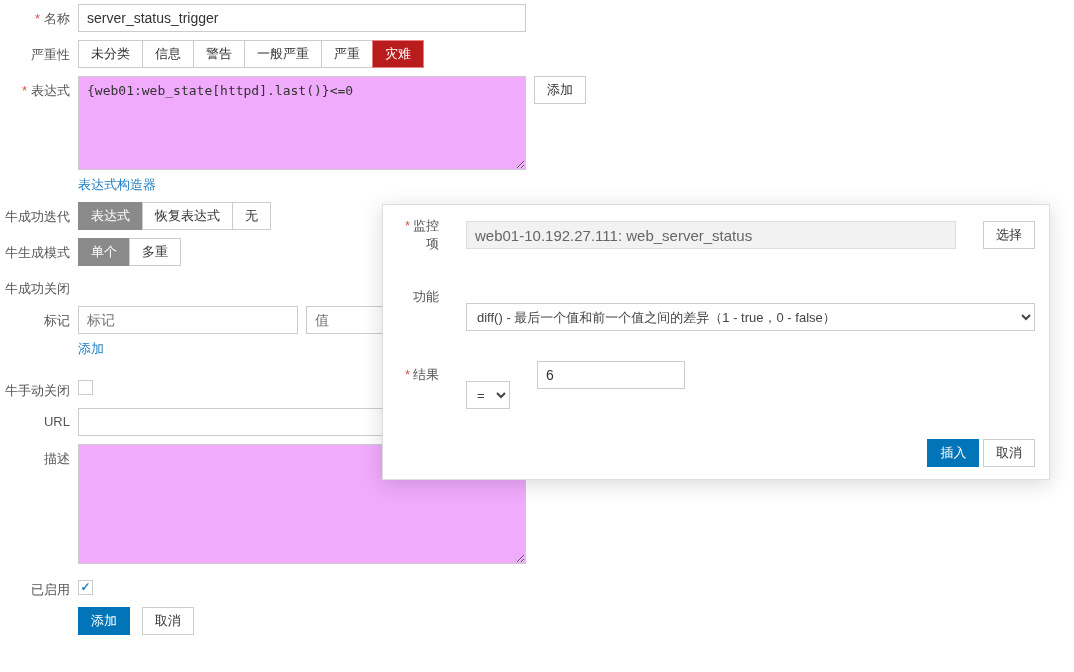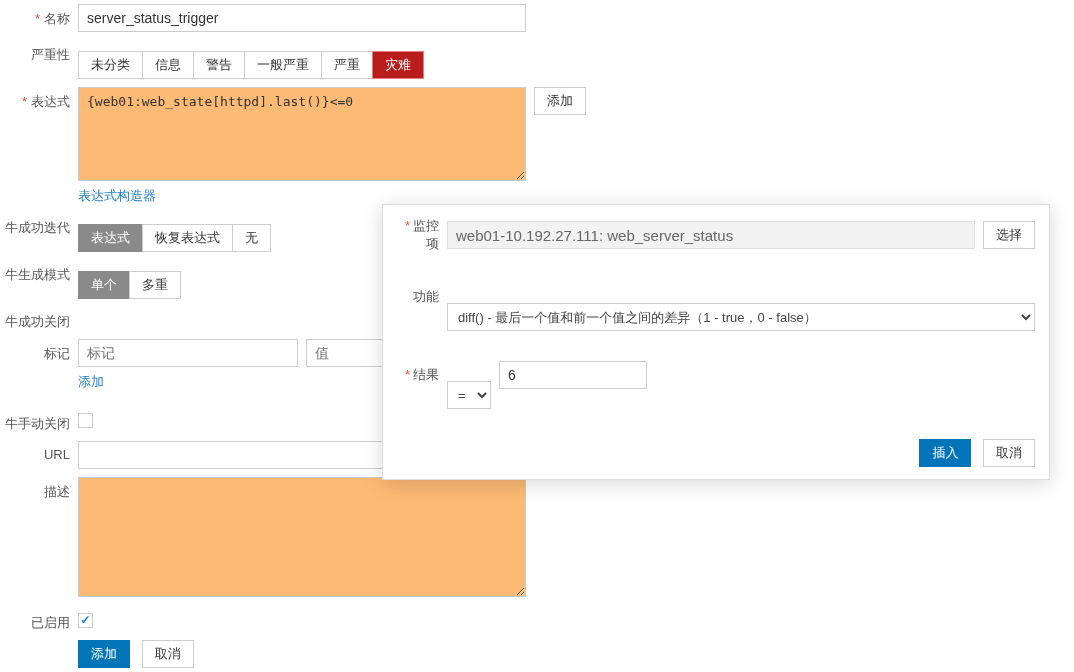--- a/index.html
+++ b/index.html
@@ -43,27 +43,27 @@
   color: #333;
   background: #fff;
   width: 448px;
 }
 .text-input.small { width: 148px; }
 .textarea {
   border: 1px solid #ccc;
   padding: 6px 8px;
   font-size: 13px;
   color: #333;
-  background: #fdba74;
+  background: #f0abfc;
   width: 448px;
   height: 94px;
   resize: both;
 }
 .textarea.big { height: 120px; }
-.btn-group { display: flex; margin-top: 11px; }
+.btn-group { display: flex; }
 .btn-group .btn { margin-left: -1px; }
 .btn-group .btn:first-child { margin-left: 0; }
 .btn {
   display: inline-flex;
   align-items: center;
   justify-content: center;
   height: 28px;
   padding: 0 12px;
   border: 1px solid #ccc;
   background: #fff;
@@ -136,20 +136,21 @@
   right: 10px; top: 8px;
   color: #bbb;
   font-size: 16px;
   cursor: pointer;
 }
 .modal-body { padding: 12px 14px; }
 .modal-row {
   display: flex;
   align-items: center;
   margin-bottom: 10px;
+  gap: 19px;
 }
 .modal-label {
   width: 50px;
   text-align: right;
   font-size: 13px;
   color: #555;
   padding-right: 8px;
   flex-shrink: 0;
 }
 .modal-label.req::before {
@@ -176,21 +177,21 @@
   color: #444;
   font-size: 13px;
   padding: 0 6px;
   margin-top: 40px;
 }
 .select.tiny { flex: none; width: 44px; margin-right: 8px; }
 .modal-footer {
   padding: 8px 14px 12px;
   text-align: right;
 }
-.modal-footer .btn { margin-left: 8px; }
+.modal-footer .btn { }
 </style>
 </head>
 <body>
 
 <div class="form">
 
   <div class="form-row">
     <div class="label-col required">名称</div>
     <div class="field-col">
       <input class="text-input" value="server_status_trigger" style="">

